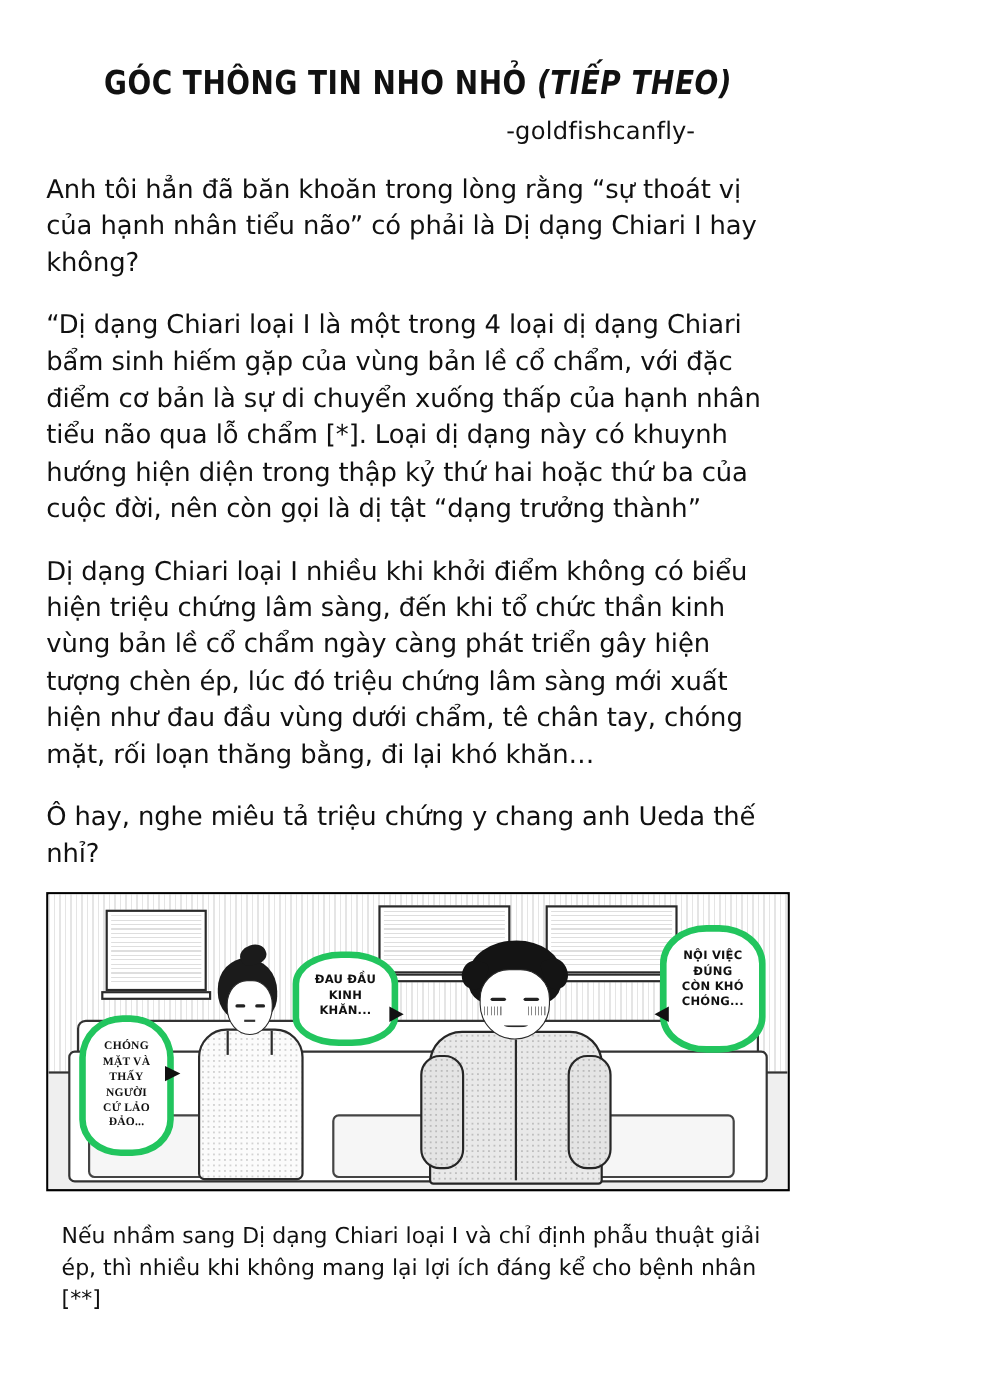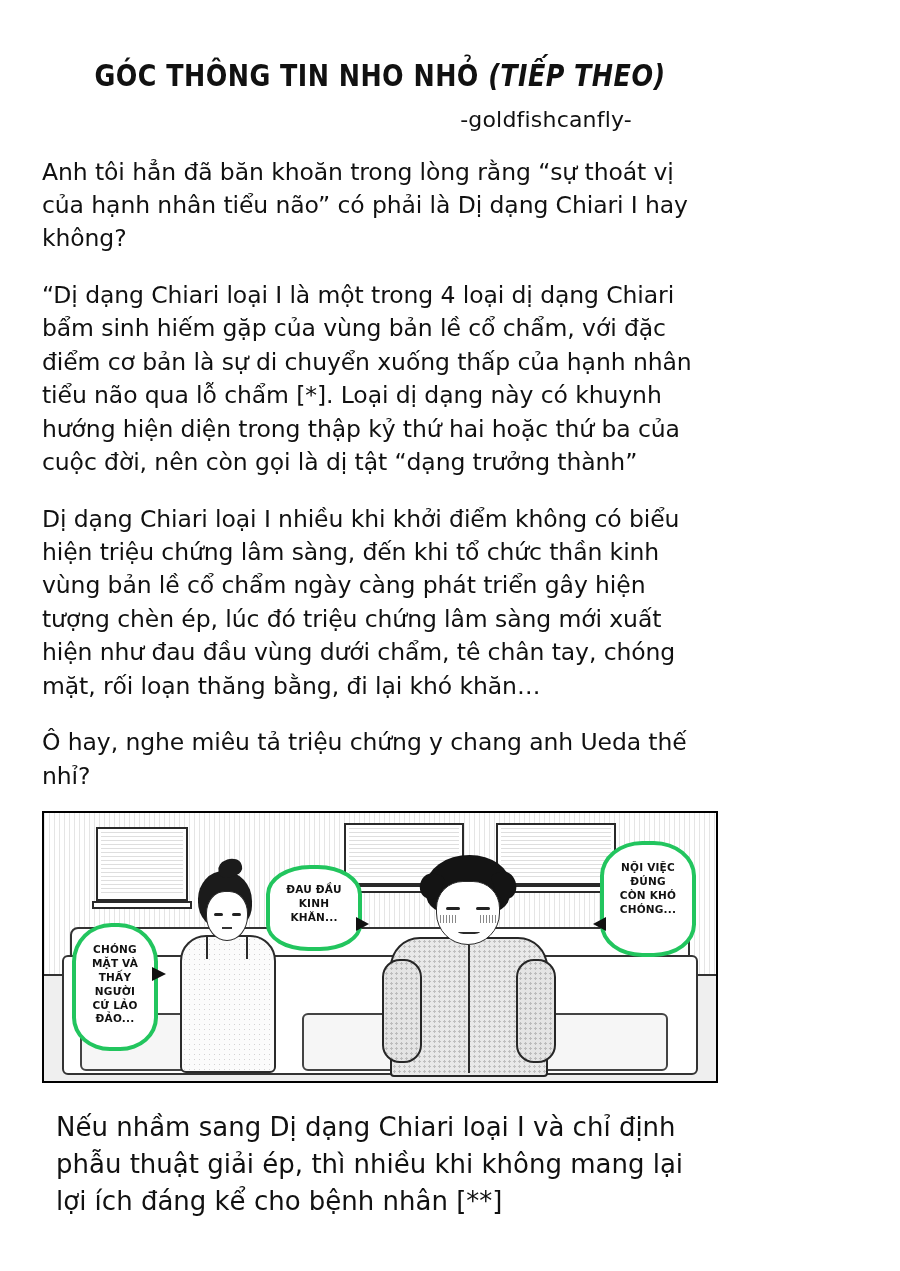--- a/index.html
+++ b/index.html
@@ -191,35 +191,36 @@
     position: absolute; left: 142px; top: 104px; width: 40px; height: 104px;
     background: #e4e4e4; border: 2px solid #262626; border-radius: 18px;
     background-image: radial-gradient(rgba(0,0,0,0.18) 1px, rgba(0,0,0,0) 1.2px);
     background-size: 5px 5px;
   }
 
   
   .bubble {
     position: absolute;
     background: #ffffff;
-    border: 4px solid #22c55e;
+    border: 6px solid #22c55e;
     text-align: center;
     font-family: "DejaVu Sans", sans-serif;
     font-weight: bold;
     font-size: 10.5px;
     line-height: 1.32;
     color: #111;
     padding: 8px 6px;
     letter-spacing: 0.2px;
   }
   .bubble .line { display: block; white-space: nowrap; }
   .bubble.b1 {
     left: 28px; top: 110px; width: 86px; height: 128px;
     border-radius: 46% 46% 44% 44% / 30% 30% 26% 26%;
     padding-top: 16px;
+    font-family: Liberation Serif, serif;
   }
   .bubble.b1:after {
     content: ""; position: absolute; right: -12px; top: 40px;
     width: 0; height: 0; border-left: 14px solid #111; border-top: 7px solid transparent; border-bottom: 7px solid transparent;
   }
   .bubble.b2 {
     left: 222px; top: 52px; width: 96px; height: 86px;
     border-radius: 46% 46% 44% 44% / 34% 34% 30% 30%;
     padding-top: 14px;
   }
@@ -231,21 +232,21 @@
     right: 20px; top: 28px; width: 96px; height: 116px;
     border-radius: 44% 44% 44% 44% / 30% 30% 28% 28%;
     padding-top: 16px;
   }
   .bubble.b3:after {
     content: ""; position: absolute; left: -11px; bottom: 22px;
     width: 0; height: 0; border-right: 13px solid #111; border-top: 7px solid transparent; border-bottom: 7px solid transparent;
   }
 
   .closing {
-    font-size: 26px;
+    font-size: 20px;
     line-height: 1.42;
     margin: 26px 0 0 14px;
   }
 </style>
 </head>
 <body>
 
 <div class="page">
 
   <h1 class="title">

